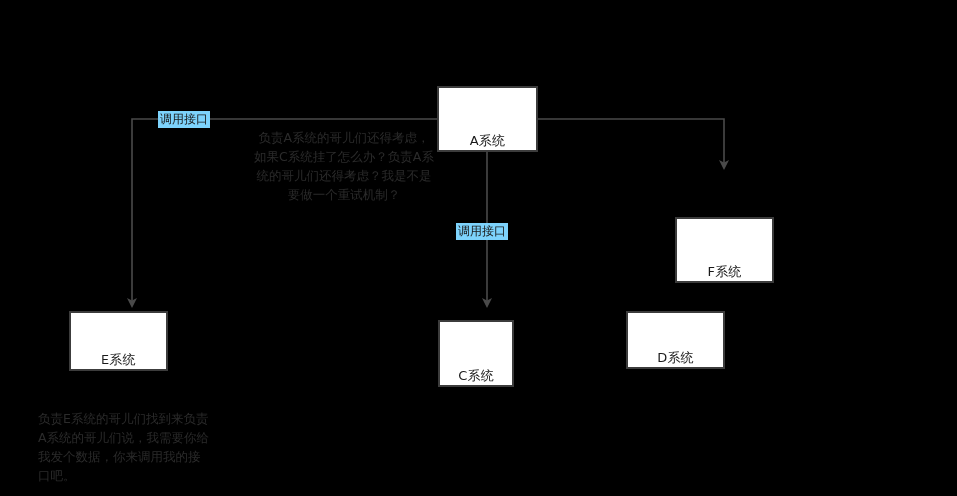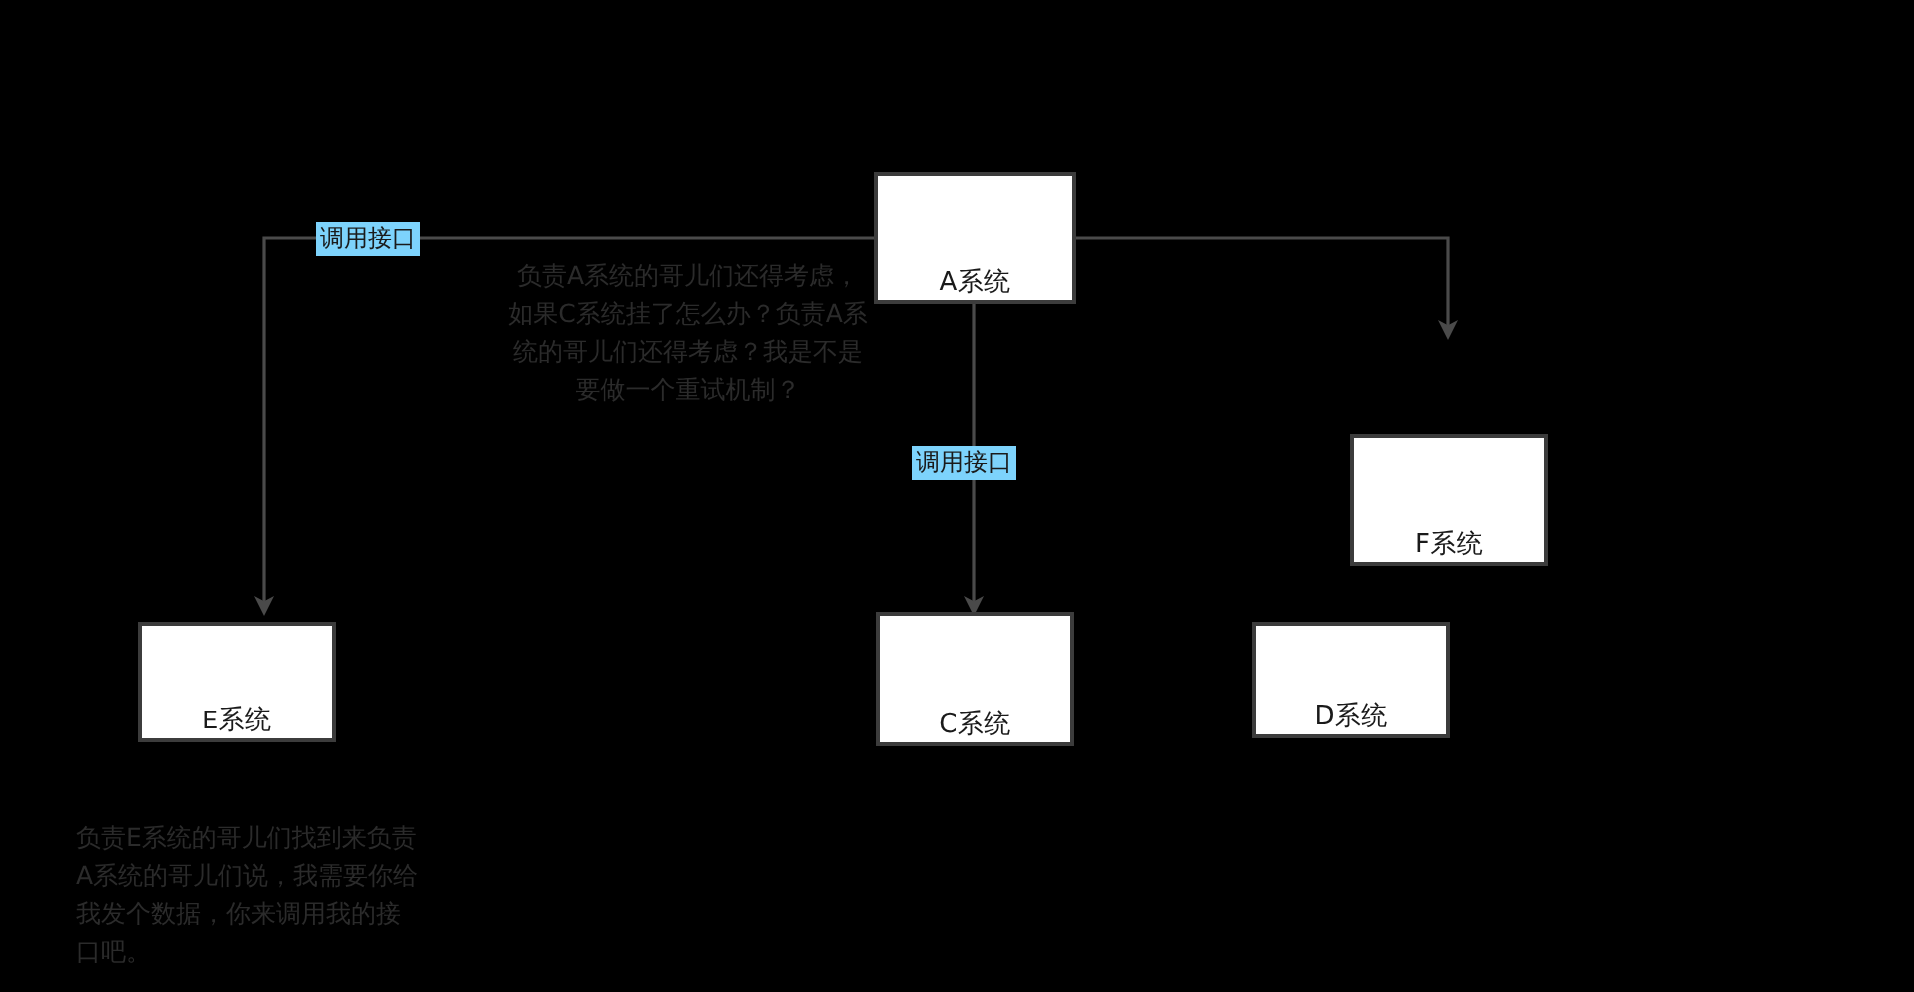--- a/index.html
+++ b/index.html
@@ -88,21 +88,21 @@
 
   <div class="node" style="left:675px; top:173px; width:99px; height:66px;margin-top:44px;">
     <span>F系统</span>
   </div>
 
   <div class="node" style="left:69px; top:311px; width:99px; height:60px;font-family:Liberation Mono, monospace;">
     <span>E系统</span>
   </div>
 
 
-  <div class="node" style="left:438px; top:306px; width:99px; height:67px;">
+  <div class="node" style="left:438px; top:320px; width:76px; height:67px;">
     <span>C系统</span>
   </div>
 
   <div class="node" style="left:626px; top:311px; width:99px; height:58px;">
     <span>D系统</span>
   </div>
 
   <div class="edge-label" style="left:158px; top:111px;">
     <span>调用接口</span>
   </div>

